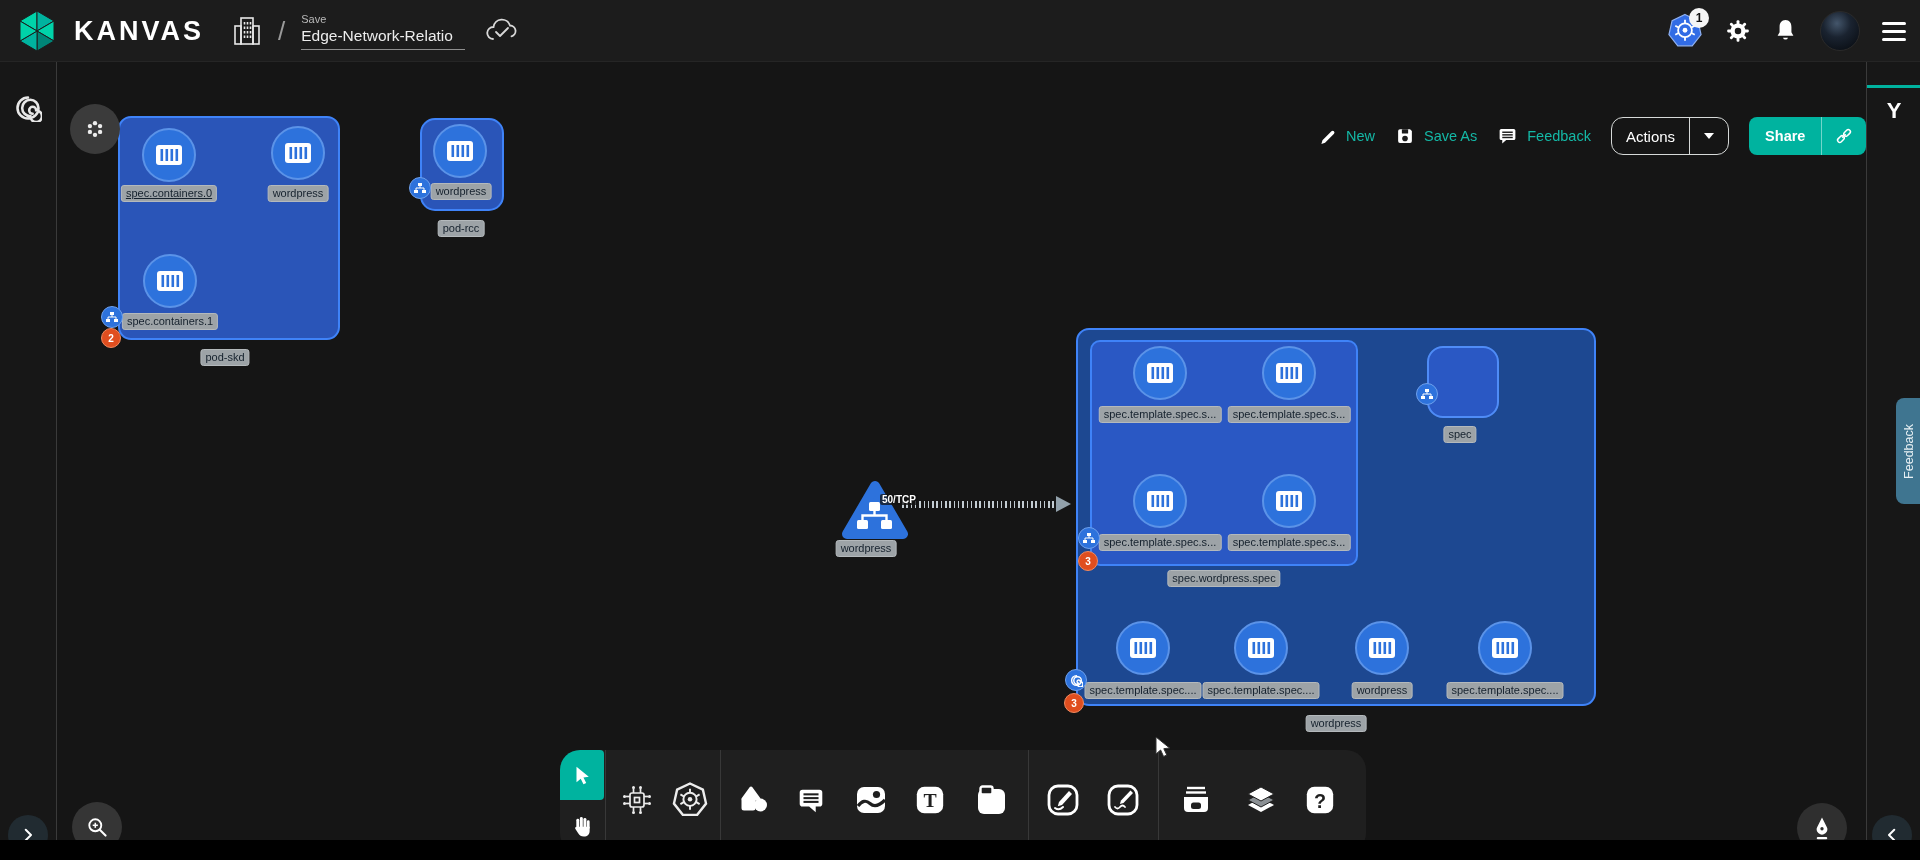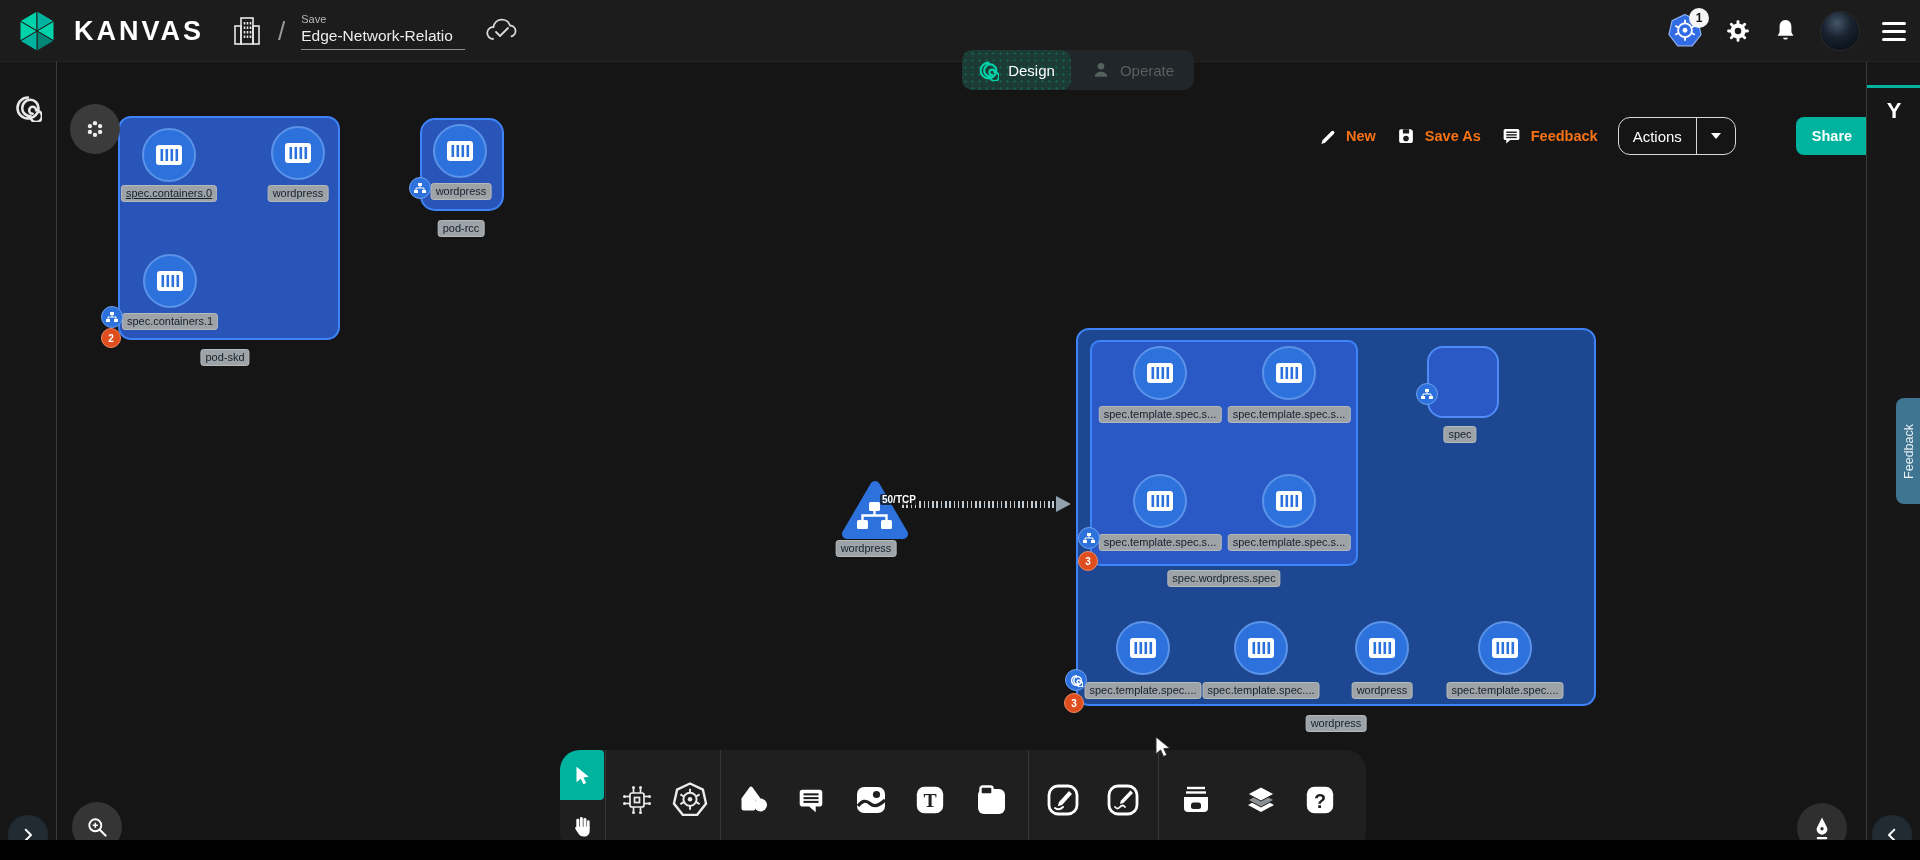--- a/index.html
+++ b/index.html
@@ -30,25 +30,25 @@
 
   
   .rail-left { position:absolute; left:0; top:62px; width:57px; height:798px; background:#171717; border-right:1px solid #3a3a3a; z-index:30; }
   .rail-right { position:absolute; left:1866px; top:62px; width:54px; height:798px; background:#171717; border-left:1px solid #3a3a3a; z-index:30; }
   .rail-right-accent { position:absolute; left:0; top:23px; width:54px; height:3px; background:#00B39F; }
   .y-toggle { position:absolute; left:0; top:36px; width:54px; text-align:center; color:#fff; font-size:22px; font-weight:bold; cursor:pointer; }
   .round-btn { position:absolute; border-radius:50%; display:flex; align-items:center; justify-content:center; cursor:pointer; }
 
   
   .actrow { position:absolute; left:1318px; top:117px; height:38px; display:flex; align-items:center; gap:20px; z-index:20; }
-  .act-item { display:flex; align-items:center; gap:9px; color:#f97316; font-size:14.5px; font-weight:700; cursor:pointer; white-space:nowrap; }
+  .act-item { display:flex; align-items:center; gap:9px; color:#14b8a6; font-size:14.5px; font-weight:400; cursor:pointer; white-space:nowrap; }
   .actions-btn { display:flex; align-items:stretch; border:1px solid #d6d9d8; border-radius:12px; height:38px; color:#fff; overflow:hidden; cursor:pointer; }
   .actions-label { display:flex; align-items:center; padding:0 14px; font-size:15px; }
   .actions-caret { display:flex; align-items:center; padding:0 12px; border-left:1px solid #d6d9d8; }
-  .share-btn { display:flex; align-items:stretch; background:#00B39F; border-radius:8px; height:38px; color:#fff; overflow:hidden; cursor:pointer;margin-left:40px; }
+  .share-btn { display:flex; align-items:stretch; background:#00B39F; border-radius:8px; height:38px; color:#fff; overflow:hidden; cursor:pointer; }
   .share-label { display:flex; align-items:center; padding:0 16px; font-size:14.5px; font-weight:bold; }
   .share-link { display:flex; align-items:center; padding:0 12px; border-left:1px solid rgba(255,255,255,0.45); }
 
   
   .grp { position:absolute; border:2px solid #3F83F8; border-radius:13px; }
   .grp-skd { left:118px; top:116px; width:222px; height:224px; background:#2a55b8; }
   .grp-rcc { left:420px; top:118px; width:84px; height:93px; background:#2a55b8; border-radius:15px; }
   .grp-dep { left:1076px; top:328px; width:520px; height:378px; background:#1d4891; }
   .grp-tpl { left:1090px; top:340px; width:268px; height:226px; background:#2a58c4; border-radius:10px; }
   .grp-spec { left:1427px; top:346px; width:72px; height:72px; background:#2a58c4; border-radius:16px; border:2px solid #4f8cf7; }
@@ -152,35 +152,20 @@
       </svg>
       <div class="avatar"></div>
       <div class="burger">
           <span></span>
           <span></span>
           <span></span>
         </div>
     </div>
   </div>
 
-  <div class="tabs">
-    <div class="tab tab-design">
-      <svg width="21" height="21" viewBox="0 0 24 24">
-        <path d="M12 3 a9 9 0 1 0 9 9 a7 7 0 1 0 -7 7 a5 5 0 1 0 5 -5 a3 3 0 1 0 -3 3" fill="none" stroke="#00D3A9" stroke-width="2.4" stroke-linecap="round"></path>
-      </svg>
-      <span>Design</span>
-    </div>
-    <div class="tab tab-operate">
-      <svg width="20" height="20" viewBox="0 0 24 24">
-        <circle cx="12" cy="7.5" r="4" fill="#55615d"></circle>
-        <path d="M4.5 20 a7.5 6 0 0 1 15 0 z" fill="#55615d"></path>
-      </svg>
-      <span>Operate</span>
-    </div>
-  </div>
 
   <div class="rail-left">
     <svg width="28" height="28" viewBox="0 0 24 24" style="position:absolute;left:14px;top:32px;">
       <path d="M12 3 a9 9 0 1 0 9 9 a7 7 0 1 0 -7 7 a5 5 0 1 0 5 -5 a3 3 0 1 0 -3 3" fill="none" stroke="#e8e8e8" stroke-width="2.2" stroke-linecap="round"></path>
     </svg>
     <div class="round-btn" style="left:8px;top:753px;width:40px;height:40px;background:#212b31;">
       <svg width="18" height="18" viewBox="0 0 24 24">
         <polyline points="9,5 16,12 9,19" fill="none" stroke="#fff" stroke-width="2.6" stroke-linecap="round" stroke-linejoin="round"></polyline>
       </svg>
     </div>

